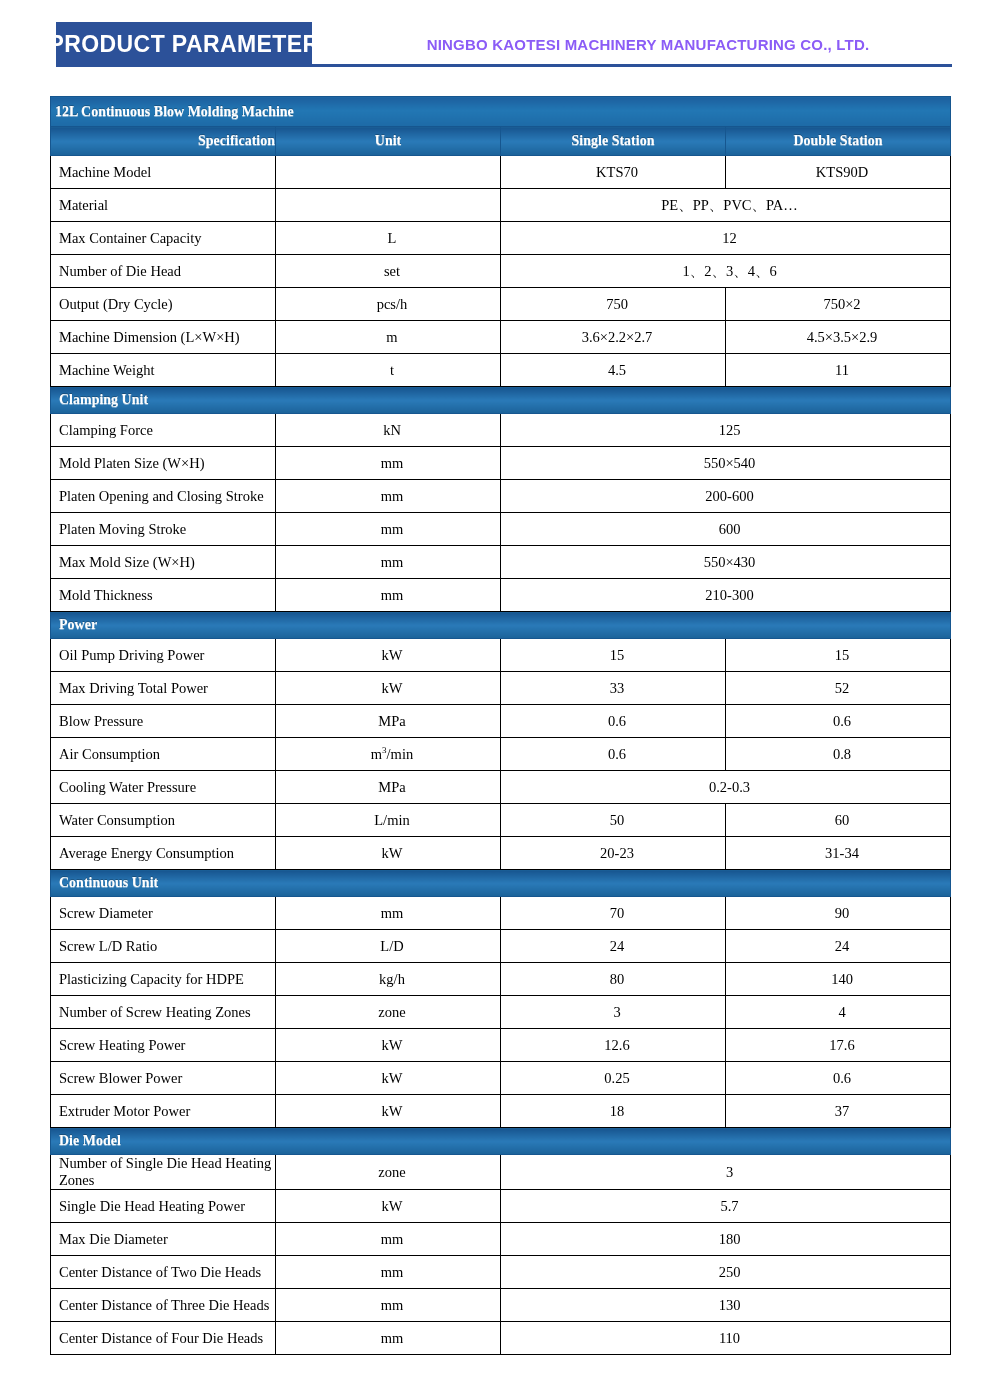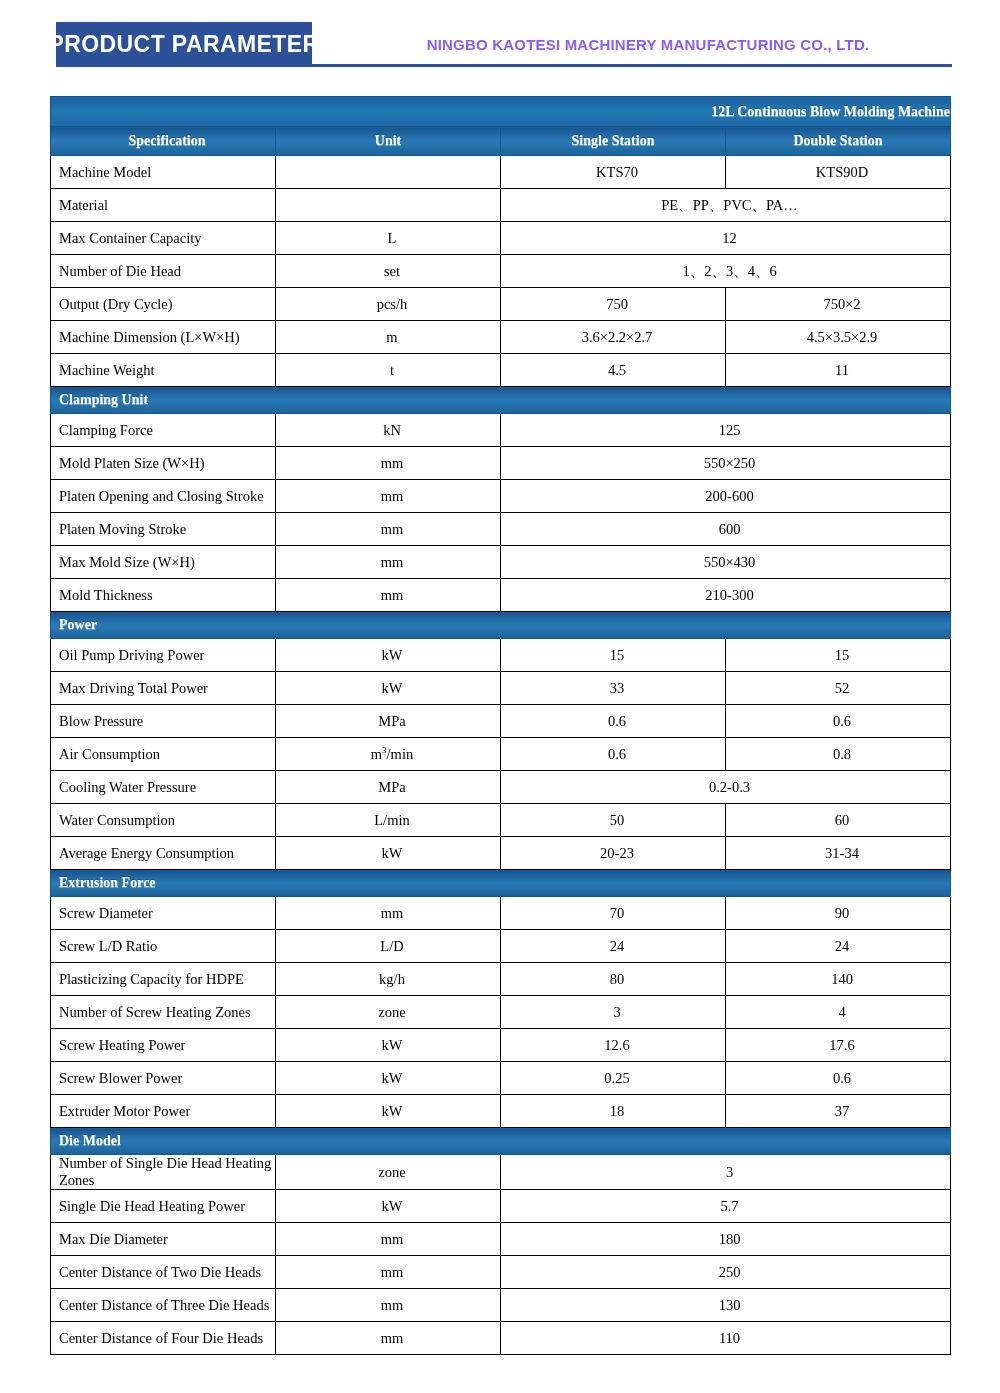--- a/index.html
+++ b/index.html
@@ -89,40 +89,40 @@
   }
   td.c-spec { width: 266px; text-align: left; }
   td.c-unit { width: 141px; text-align: center; padding-left: 0; }
   td.c-single { width: 240px; text-align: center; padding-left: 0; }
   td.c-double { width: 252px; text-align: center; padding-left: 0; }
   td.c-merged { text-align: center; padding-left: 0; }
 
   
   tr.title-row td {
     height: 29px;
-    text-align: right;
-    padding-left: 11px;
+    text-align: left;
+    padding-left: 4px;
     font-weight: bold;
     font-size: 14px;
     color: #ffffff;
     background: linear-gradient(to bottom, #1c5f9e 0%, #2277b4 45%, #1d6aa6 100%);
     border: 1px solid #16568f;
     text-shadow: 0 1px 0 rgba(255,255,255,0.45), 0 -1px 0 rgba(0,0,0,0.25);
   }
   
   tr.colhead-row td {
     height: 28px;
     font-weight: bold;
     font-size: 14px;
     color: #ffffff;
     background: linear-gradient(to bottom, #17558f 0%, #2a7ab8 50%, #1b6299 100%);
     border: 1px solid #16568f;
     text-shadow: 0 1px 0 rgba(255,255,255,0.4), 0 -1px 0 rgba(0,0,0,0.25);
   }
-  tr.colhead-row td.c-spec { text-align: center; padding-left: 8px; }
+  tr.colhead-row td.c-spec { text-align: right; padding-left: 8px; }
   tr.colhead-row td.c-unit,
   tr.colhead-row td.c-single,
   tr.colhead-row td.c-double { text-align: center; padding-left: 0; }
 
   
   tr.section-row td {
     height: 26px;
     text-align: left;
     font-weight: bold;
     font-size: 14px;
@@ -201,21 +201,21 @@
           <td colspan="4">Clamping Unit</td>
         </tr>
         <tr class="data-row">
           <td class="c-spec">Clamping Force</td>
           <td class="c-unit">kN</td>
           <td class="c-merged" colspan="2">125</td>
         </tr>
         <tr class="data-row">
           <td class="c-spec">Mold Platen Size (W×H)</td>
           <td class="c-unit">mm</td>
-          <td class="c-merged" colspan="2">550×250</td>
+          <td class="c-merged" colspan="2">550×540</td>
         </tr>
         <tr class="data-row">
           <td class="c-spec">Platen Opening and Closing Stroke</td>
           <td class="c-unit">mm</td>
           <td class="c-merged" colspan="2">200-600</td>
         </tr>
         <tr class="data-row">
           <td class="c-spec">Platen Moving Stroke</td>
           <td class="c-unit">mm</td>
           <td class="c-merged" colspan="2">600</td>
@@ -268,21 +268,21 @@
           <td class="c-single">50</td>
           <td class="c-double">60</td>
         </tr>
         <tr class="data-row">
           <td class="c-spec">Average Energy Consumption</td>
           <td class="c-unit">kW</td>
           <td class="c-single">20-23</td>
           <td class="c-double">31-34</td>
         </tr>
         <tr class="section-row">
-          <td colspan="4">Extrusion Force</td>
+          <td colspan="4">Continuous Unit</td>
         </tr>
         <tr class="data-row">
           <td class="c-spec">Screw Diameter</td>
           <td class="c-unit">mm</td>
           <td class="c-single">70</td>
           <td class="c-double">90</td>
         </tr>
         <tr class="data-row">
           <td class="c-spec">Screw L/D Ratio</td>
           <td class="c-unit">L/D</td>

